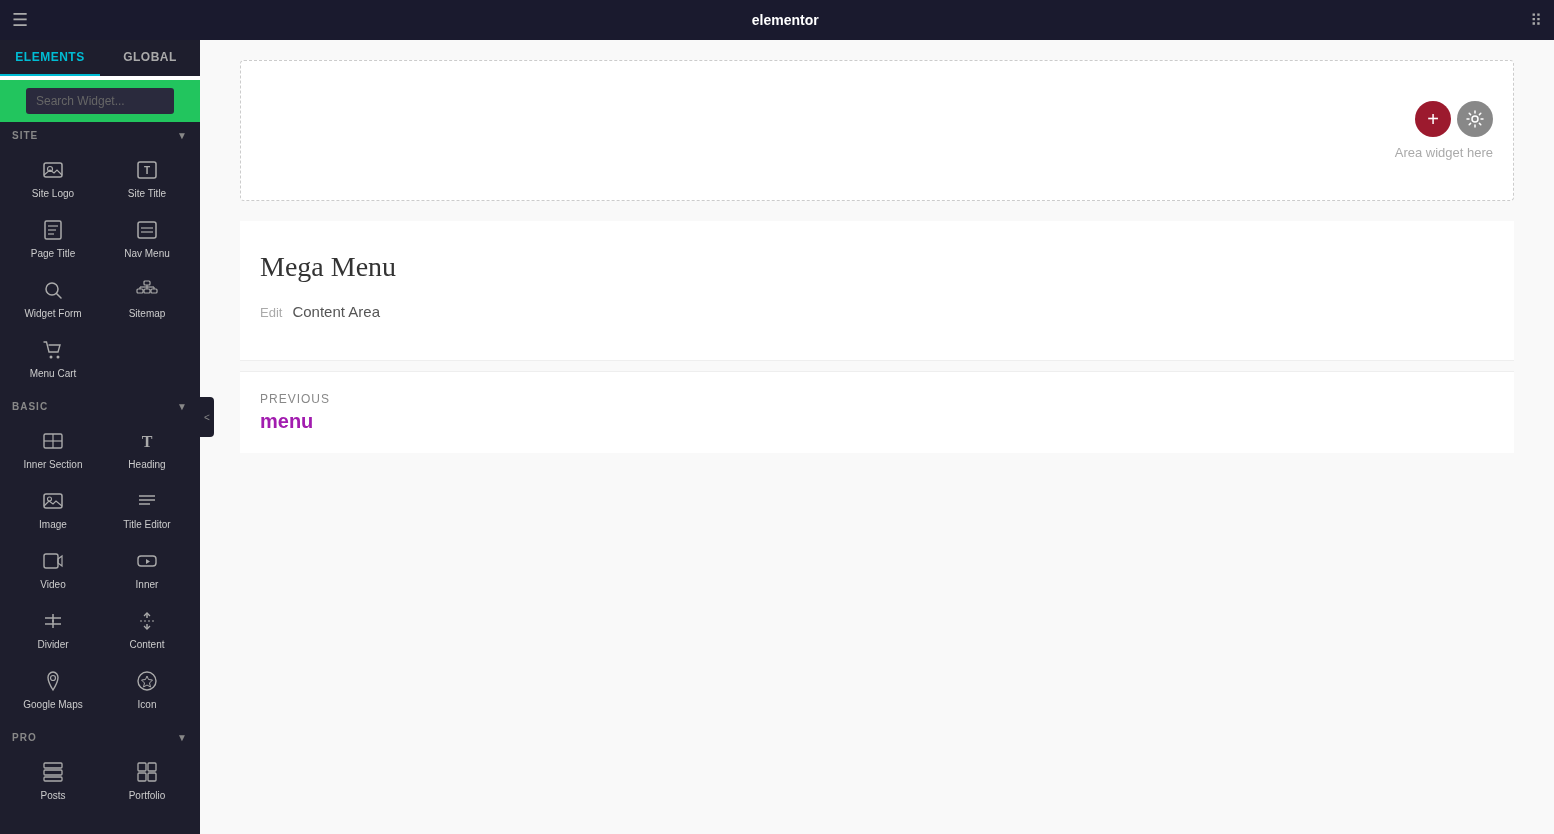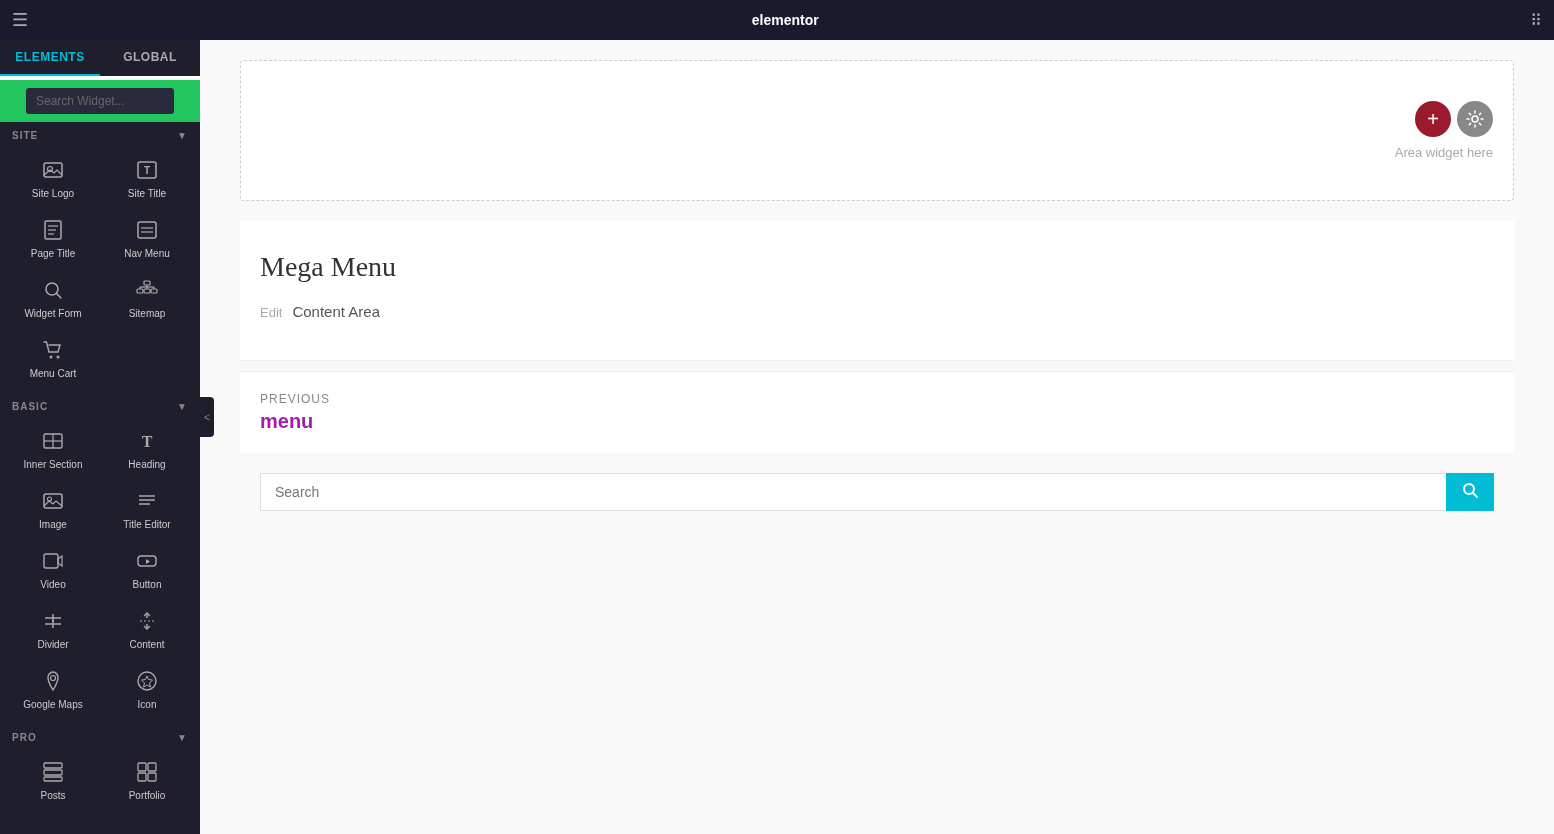--- a/index.html
+++ b/index.html
@@ -304,21 +304,21 @@
         </div>
         <span class="widget-label">Video</span>
       </div>
       <div class="widget-item">
         <div class="widget-icon">
           <svg width="22" height="22" viewBox="0 0 22 22" fill="none">
             <rect x="2" y="6" width="18" height="10" rx="3" stroke="#aaa" stroke-width="1.4" fill="none"></rect>
             <path d="M10 9 L14 11.5 L10 14" fill="#aaa"></path>
           </svg>
         </div>
-        <span class="widget-label">Button</span>
+        <span class="widget-label">Inner</span>
       </div>
       <div class="widget-item">
         <div class="widget-icon">
           <svg width="22" height="22" viewBox="0 0 22 22" fill="none">
             <line x1="3" y1="8" x2="19" y2="8" stroke="#aaa" stroke-width="1.5"></line>
             <line x1="11" y1="4" x2="11" y2="12" stroke="#aaa" stroke-width="1.5"></line>
             <line x1="3" y1="14" x2="19" y2="14" stroke="#aaa" stroke-width="1.5"></line>
             <line x1="11" y1="10" x2="11" y2="18" stroke="#aaa" stroke-width="1.5"></line>
           </svg>
         </div>
@@ -413,24 +413,15 @@
         <span class="edit-label">Edit</span>
         <span class="content-area-text">Content Area</span>
       </div>
     </div>
 
     <div class="post-navigation">
       <div class="post-nav-label">PREVIOUS</div>
       <div class="post-nav-title">menu</div>
     </div>
 
-    <div class="search-bar-wrapper">
-      <input type="text" class="search-bar-input" placeholder="Search" style="">
-      <button class="search-bar-btn">
-        <svg width="16" height="16" viewBox="0 0 16 16" fill="none">
-          <circle cx="7" cy="7" r="5" stroke="white" stroke-width="2" fill="none"></circle>
-          <line x1="11" y1="11" x2="15" y2="15" stroke="white" stroke-width="2" stroke-linecap="round"></line>
-        </svg>
-      </button>
-    </div>
 
   </div>
 </div>
 
 </body></html>

